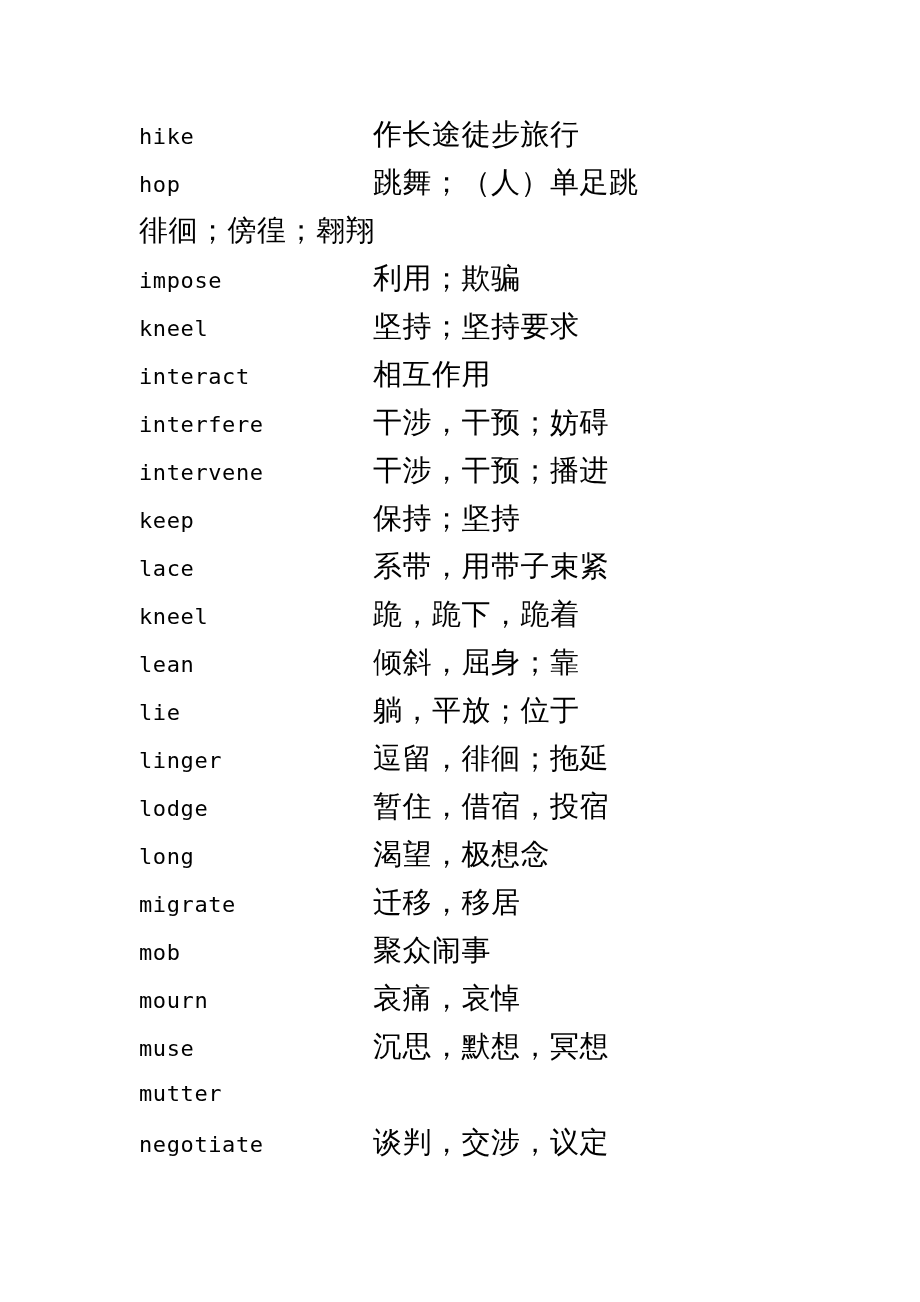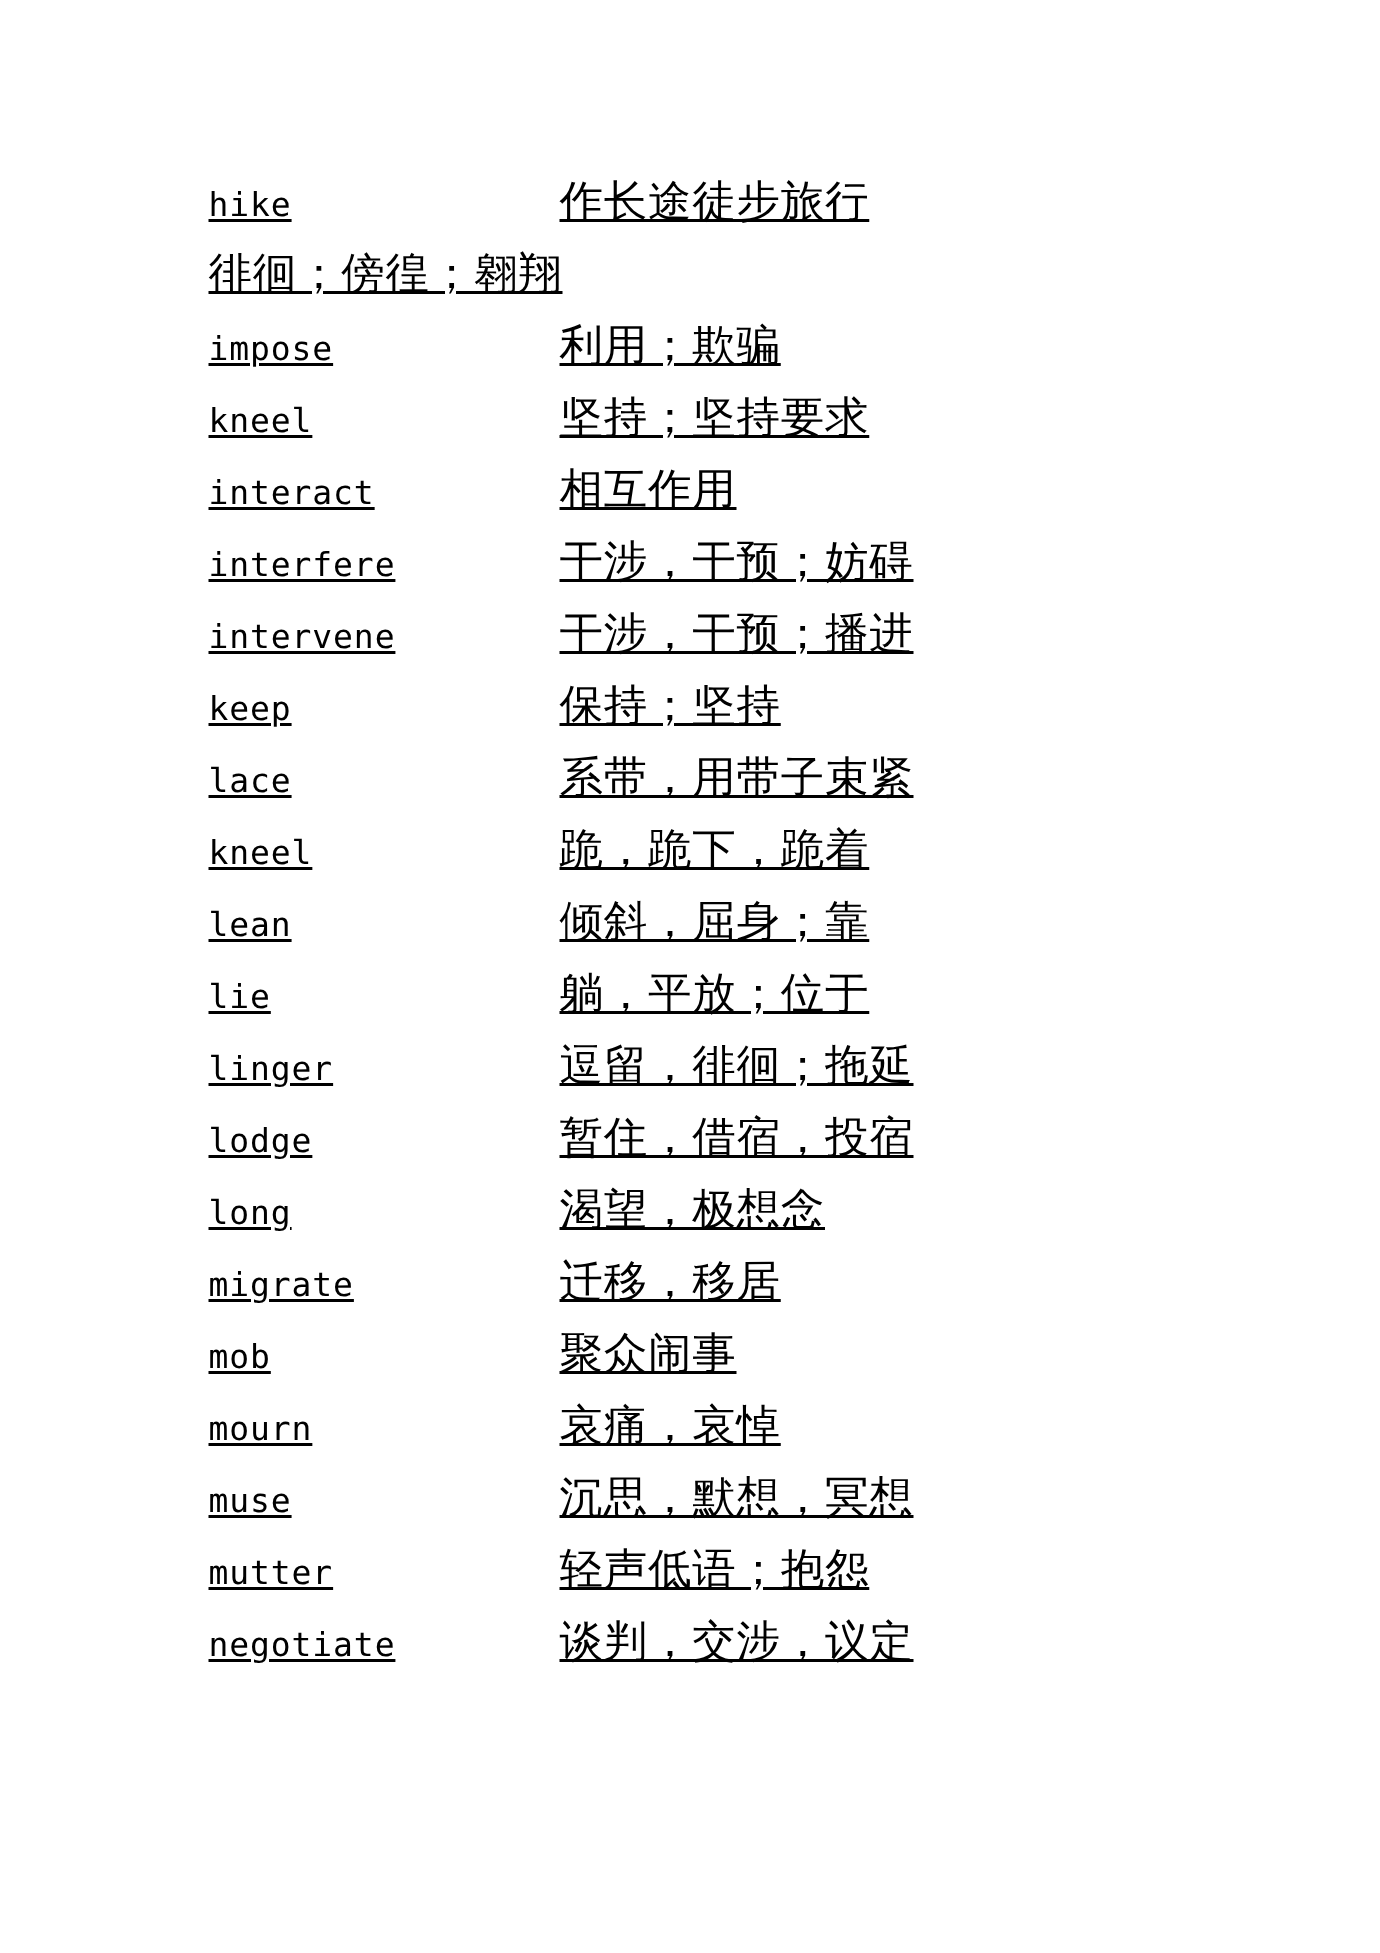--- a/index.html
+++ b/index.html
@@ -20,21 +20,20 @@
     width: 920px;
     height: 1302px;
     background: #ffffff;
   }
 
   .vocab-list {
     position: absolute;
     left: 0;
     top: 110px;
     width: 920px;
-    text-decoration: underline;
   }
 
   .vocab-row {
     display: flex;
     align-items: baseline;
     height: 48px;
     line-height: 48px;
     padding-left: 139px;
     box-sizing: border-box;
   }
@@ -59,20 +58,24 @@
   }
 </style>
 </head>
 <body>
 
 <div class="page">
   <div class="vocab-list" id="vocab-list">
       <div class="vocab-row">
         <span class="term">hike</span>
         <span class="definition">作长途徒步旅行</span>
+      </div>
+      <div class="vocab-row">
+        <span class="term">hop</span>
+        <span class="definition">跳舞；（人）单足跳</span>
       </div>
       <div class="vocab-row">
         <span class="definition">徘徊；傍徨；翱翔</span>
       </div>
       <div class="vocab-row">
         <span class="term">impose</span>
         <span class="definition">利用；欺骗</span>
       </div>
       <div class="vocab-row">
         <span class="term">kneel</span>
@@ -133,20 +136,19 @@
       <div class="vocab-row">
         <span class="term">mourn</span>
         <span class="definition">哀痛，哀悼</span>
       </div>
       <div class="vocab-row">
         <span class="term">muse</span>
         <span class="definition">沉思，默想，冥想</span>
       </div>
       <div class="vocab-row">
         <span class="term">mutter</span>
-        <span class="definition">轻声低语；抱怨</span>
       </div>
       <div class="vocab-row">
         <span class="term">negotiate</span>
         <span class="definition">谈判，交涉，议定</span>
       </div>
     </div>
 </div>
 
 </body></html>

